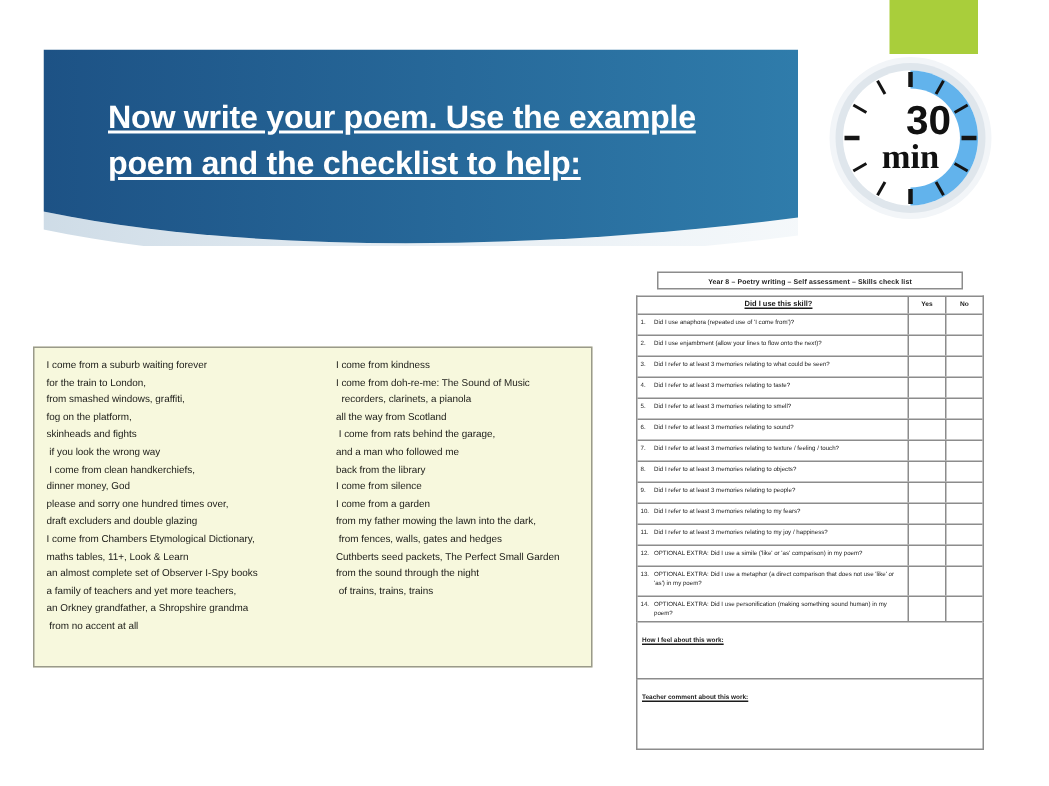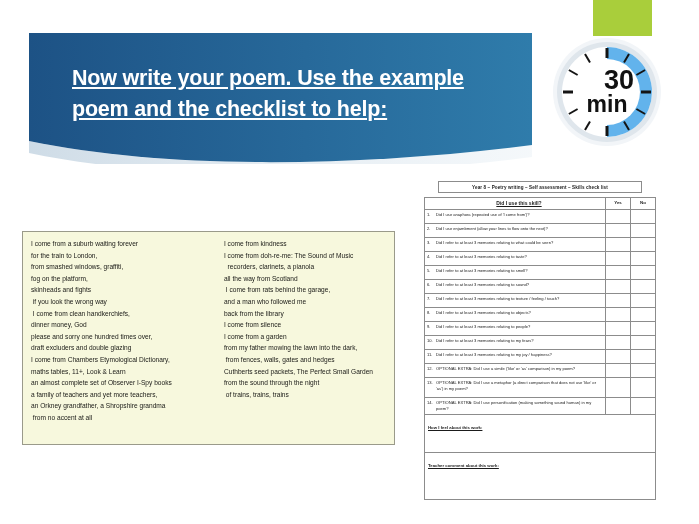--- a/index.html
+++ b/index.html
@@ -49,21 +49,21 @@
     position:absolute;
     left:0; top:0; width:112px; height:112px;
     display:flex;flex-direction:column;
     align-items:center;justify-content:center;
     color:#111111;
     font-weight:bold;
     line-height:0.95;
     pointer-events:none;
   }
   .timer-num{font-size:27px;margin-left:24px;}
-  .timer-unit{font-size:23px;}
+  .timer-unit{font-size:23px;font-family:Liberation Serif, serif;}
 
   
   .poem-box{
     position:absolute;
     left:22px; top:231px;
     width:373px; height:214px;
     background:#f7f8dd;
     border:1px solid #9a9a8a;
     box-sizing:border-box;
     display:flex;

